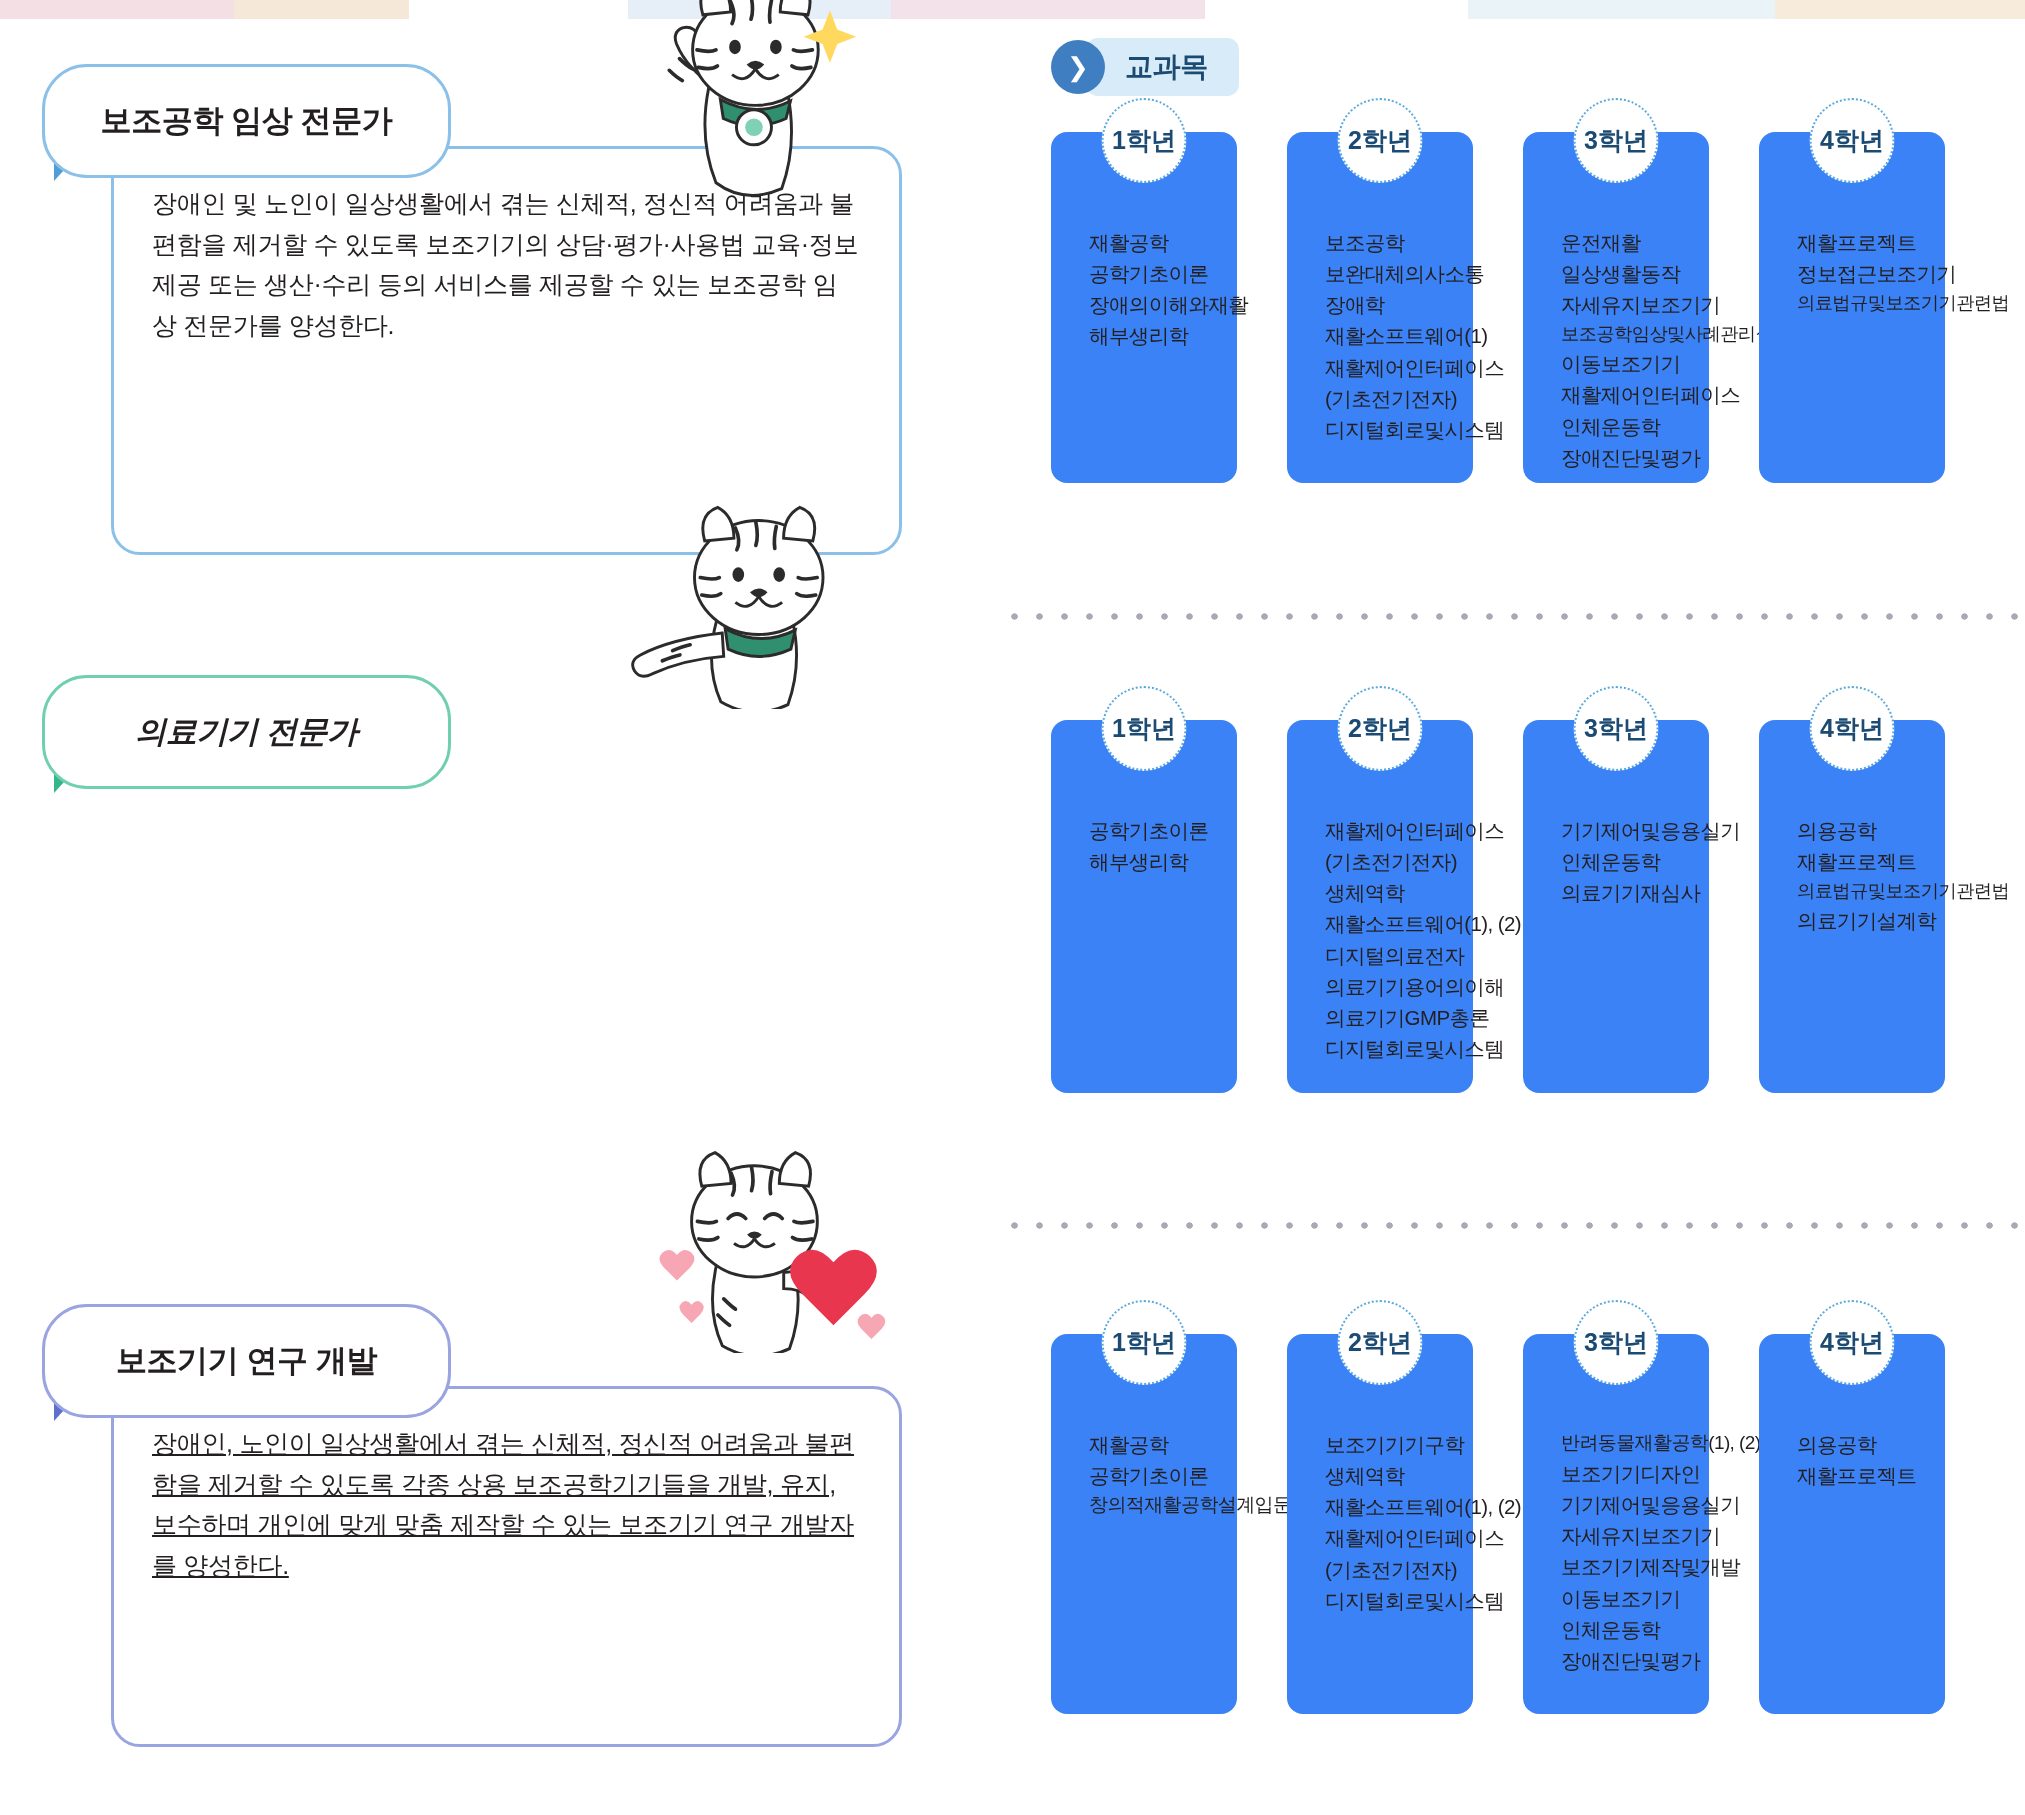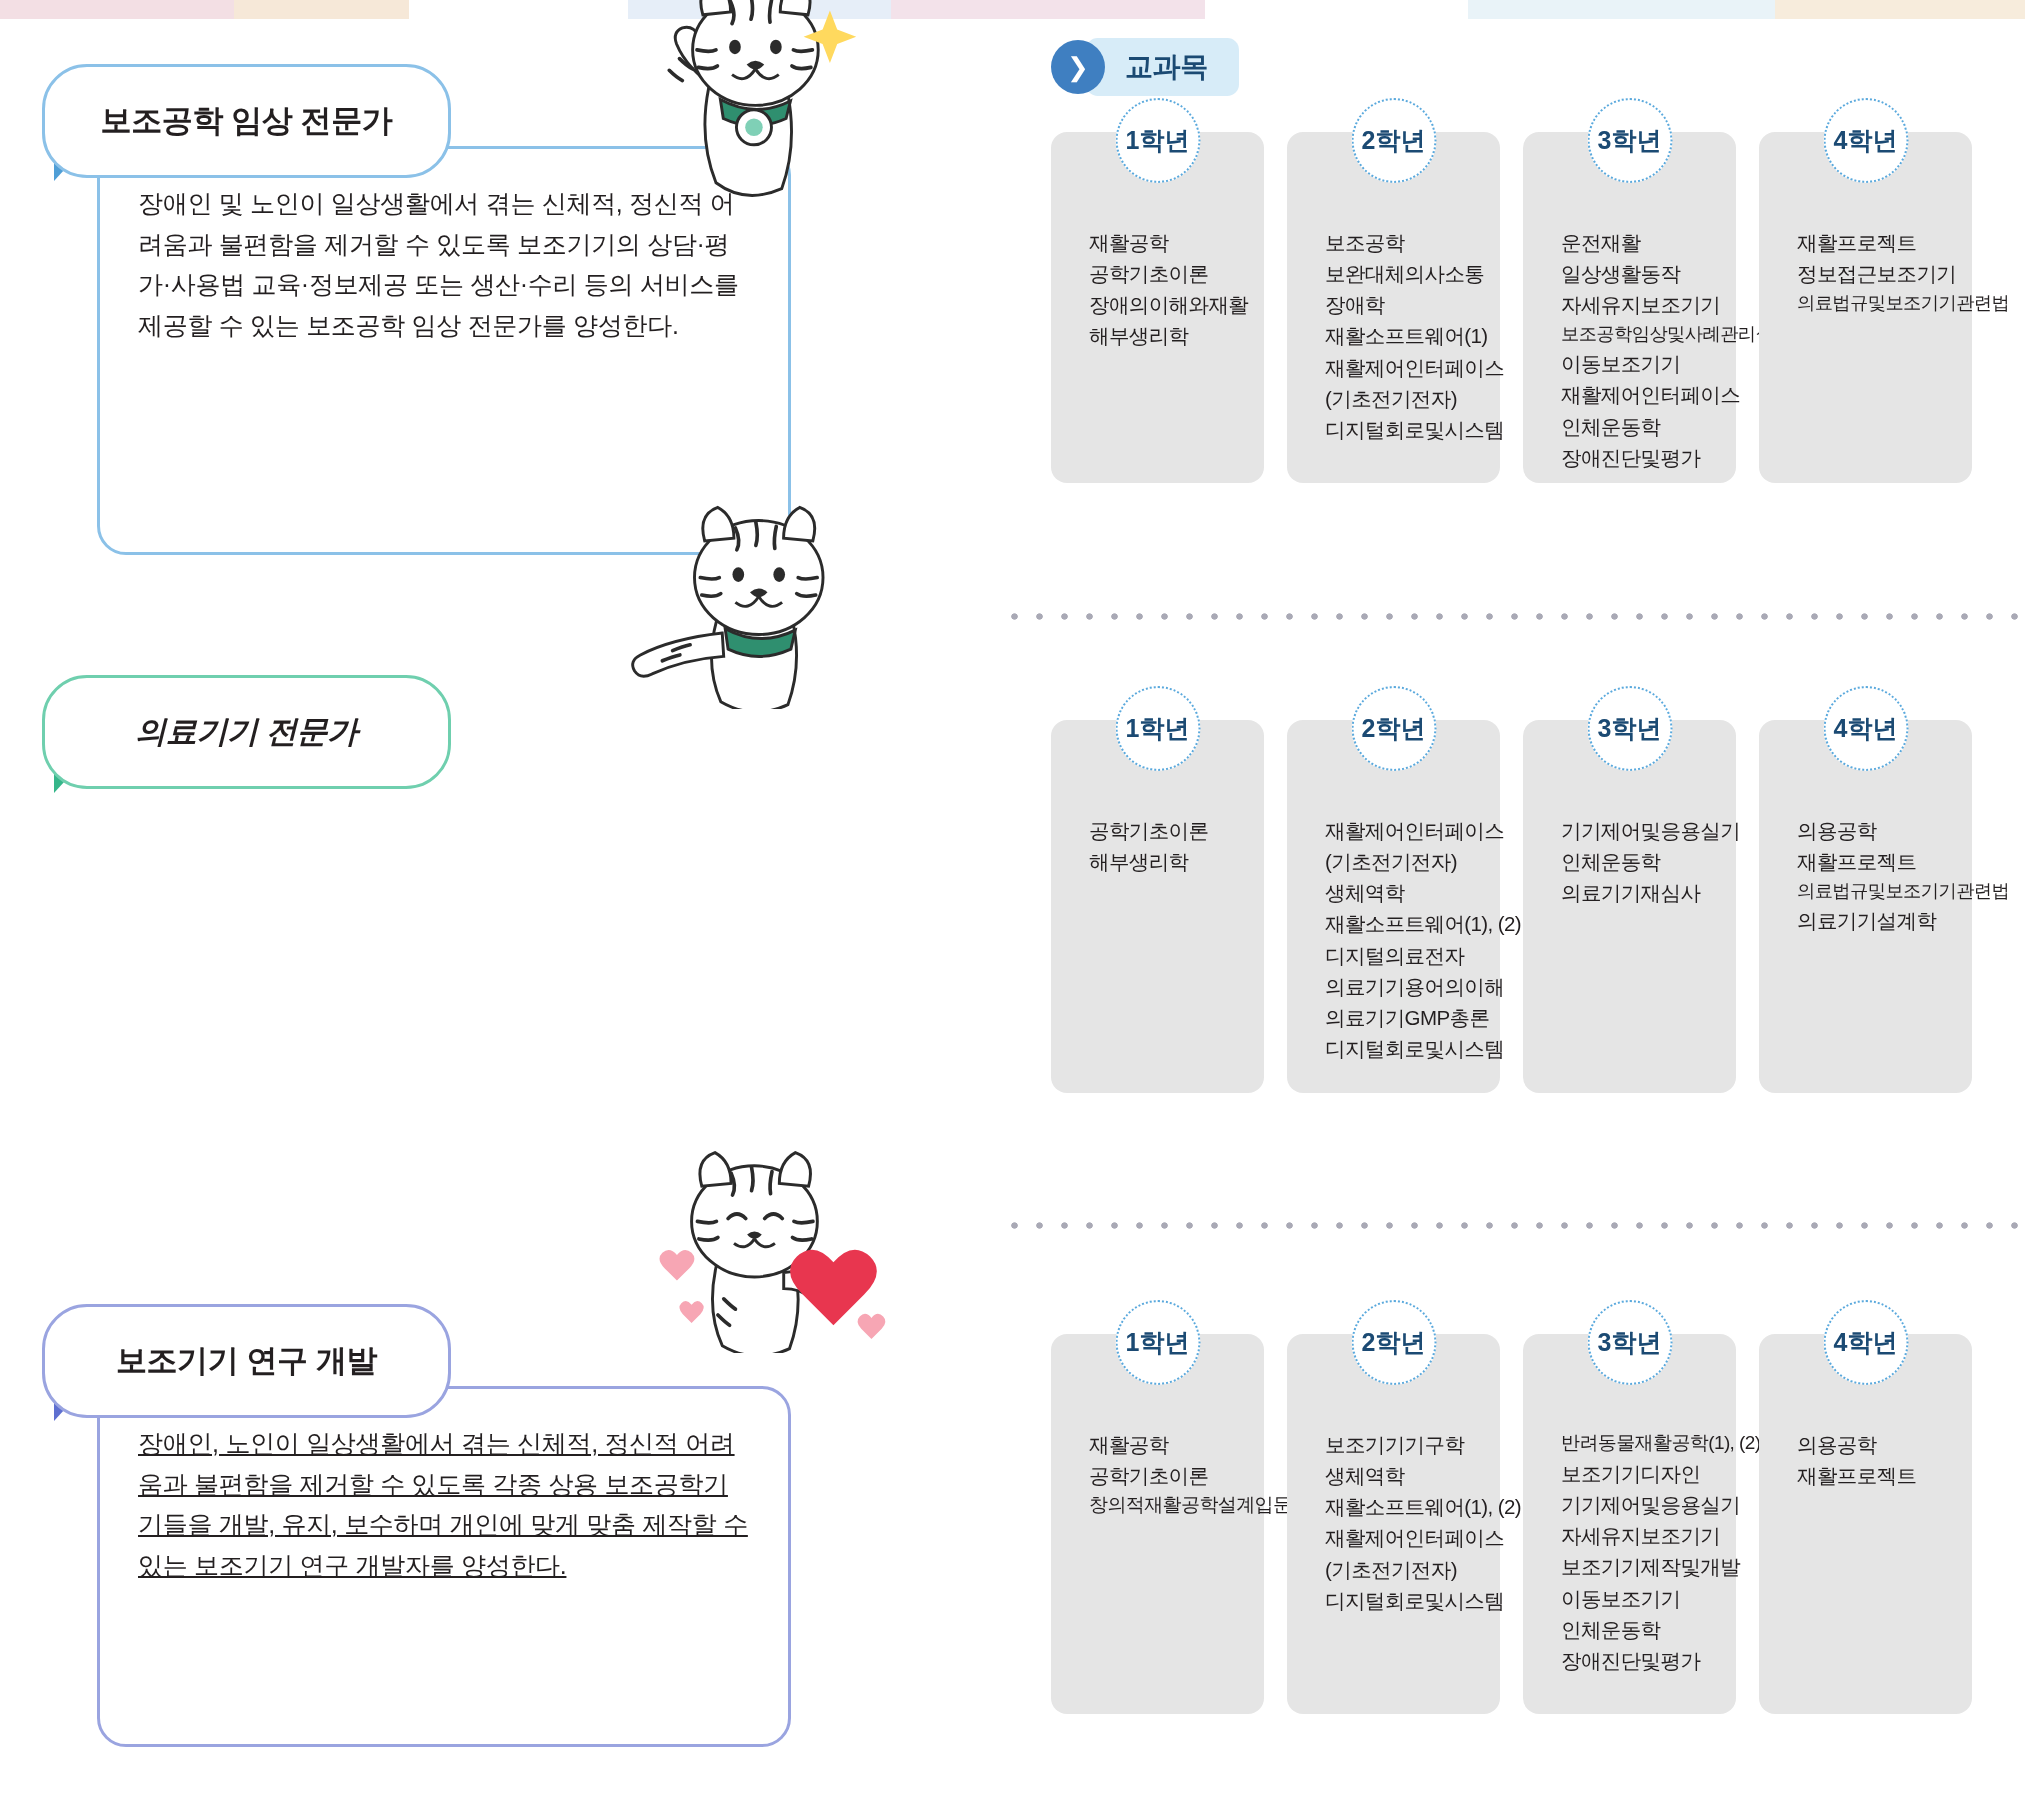--- a/index.html
+++ b/index.html
@@ -44,22 +44,22 @@
     height: 1815px;
   }
 
   .track { position: absolute; left: 0; width: 1002px; }
   .track-0 { top: 0px;    height: 585px; }
   .track-1 { top: 607px;  height: 592px; }
   .track-2 { top: 1243px; height: 572px; }
 
   .desc-box {
     position: absolute;
-    left: 97px;
-    width: 694px;
+    left: 111px;
+    width: 791px;
     border: 3.7px solid #8bc1e8;
     border-radius: 29px;
     background: #ffffff;
     box-sizing: border-box;
   }
   .desc-box.green { border-color: #6fcfae; }
   .desc-box.violet { border-color: #9aa4e0; text-decoration: underline; }
 
   .desc-text {
     font-size: 25px;
@@ -150,22 +150,22 @@
     letter-spacing: -0.4px;
   }
 
   .year-row { position: absolute; left: 1051px; width: 950px; }
   .row-0 { top: 132px; }
   .row-1 { top: 720px; }
   .row-2 { top: 1334px; }
 
   .year-card {
     position: absolute;
-    width: 213px;
-    background: #e5e5e5;
+    width: 186px;
+    background: #3b82f6;
     border-radius: 16px;
     box-sizing: border-box;
     padding: 79px 19px 25px 22px;
   }
   .year-card.c0 { left: 0px; }
   .year-card.c1 { left: 236px; }
   .year-card.c2 { left: 472px; }
   .year-card.c3 { left: 708px; }
 
   .year-badge {

